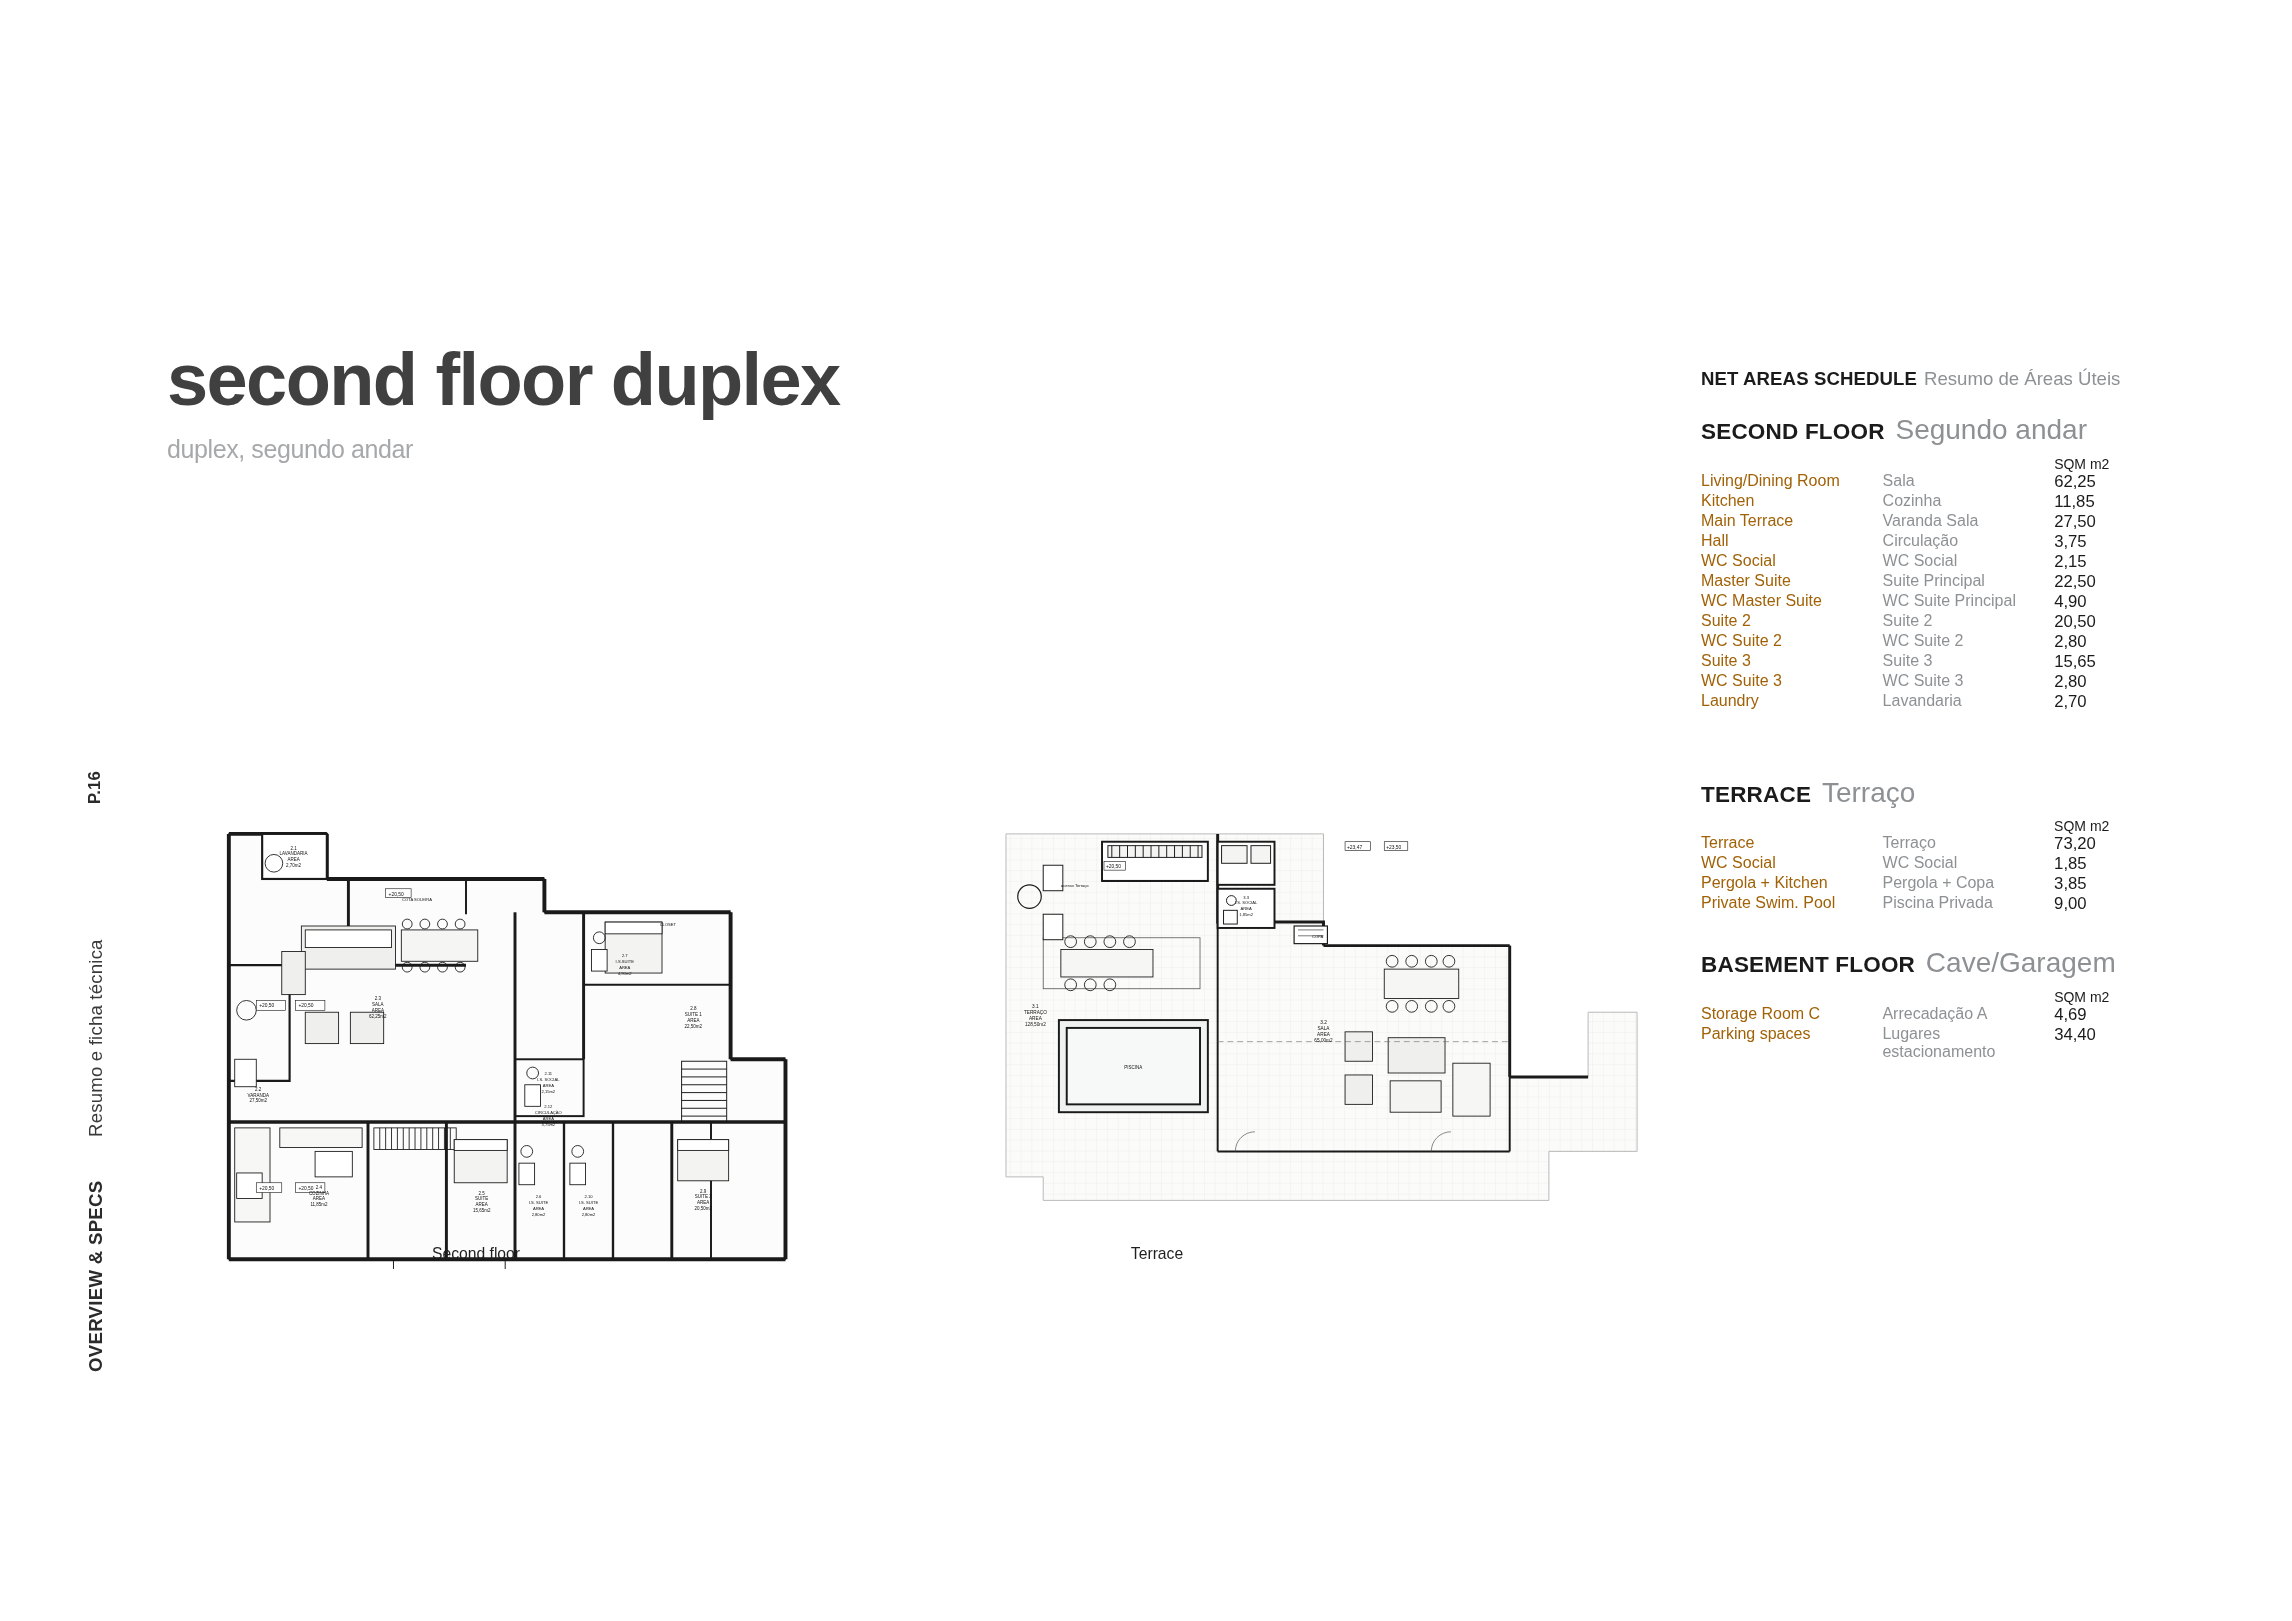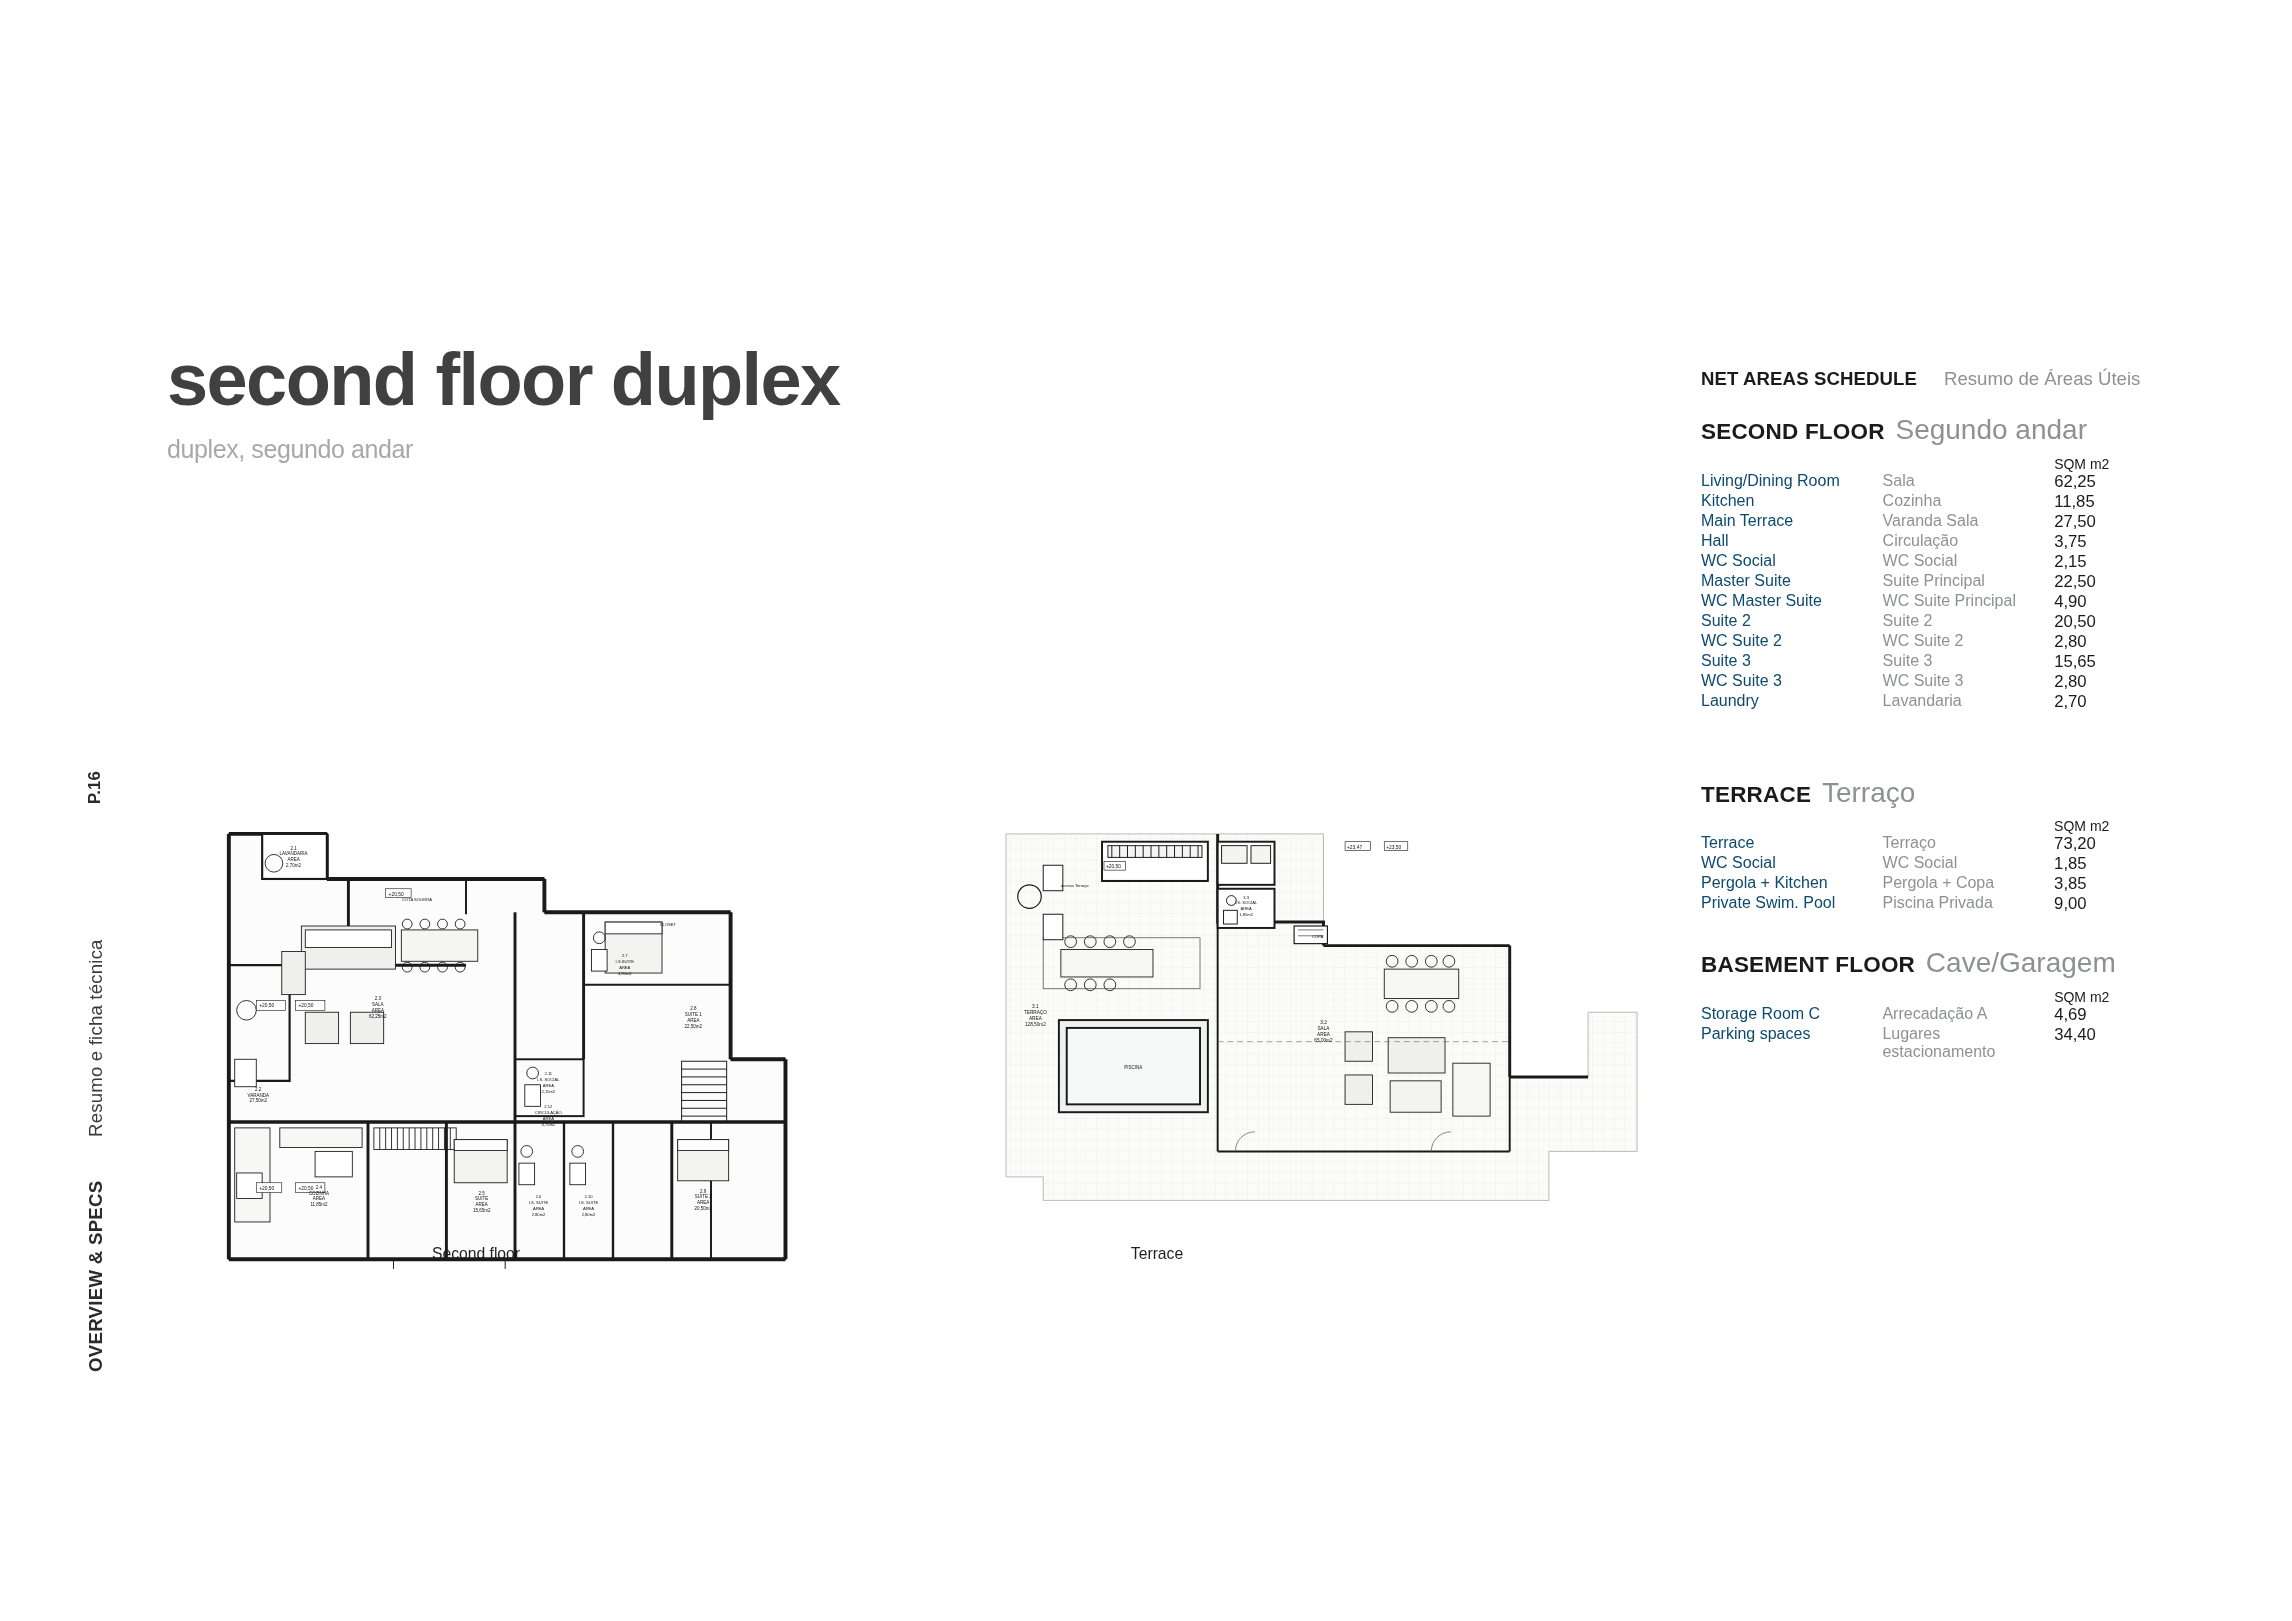--- a/index.html
+++ b/index.html
@@ -92,21 +92,21 @@
   .schedule {
     position: absolute;
     left: 1701px;
     top: 368px;
     width: 510px;
     color: #1b1b1b;
   }
   .sch-title-row {
     display: flex;
     align-items: flex-start;
-    gap: 27px;
+    gap: 7px;
     margin-bottom: 24px;
   }
   .sch-title-en {
     font-size: 18.6px;
     font-weight: bold;
     letter-spacing: 0.1px;
   }
   .sch-title-pt {
     font-size: 18.6px;
     font-weight: normal;
@@ -132,21 +132,21 @@
     border-collapse: collapse;
     width: 431px;
     margin-top: 9.8px;
   }
   table.sch td, table.sch th {
     padding: 0;
     vertical-align: top;
     text-align: left;
     font-weight: normal;
   }
-  .col-en { width: 182px; font-size: 16px; font-weight: bold; color: #0c4a6e; padding-top: 8.8px; padding-bottom: 1px;}
+  .col-en { width: 182px; font-size: 16px; font-weight: bold; color: #a16207; padding-top: 8.8px; padding-bottom: 1px;}
   .col-pt { width: 172px; font-size: 16px; color: #8e9194; padding-top: 8.8px; padding-bottom: 1px;}
   .col-sqm { width: 78px; font-size: 16.7px; color: #1b1b1b; padding-top: 8.8px; padding-bottom: 1px;}
   .sqm-head {
     font-size: 14px;
     font-weight: bold;
     color: #1b1b1b;
     padding-top: 5.9px;
     padding-bottom: 0;
   }
   .spacer-lg { height: 61px; }

